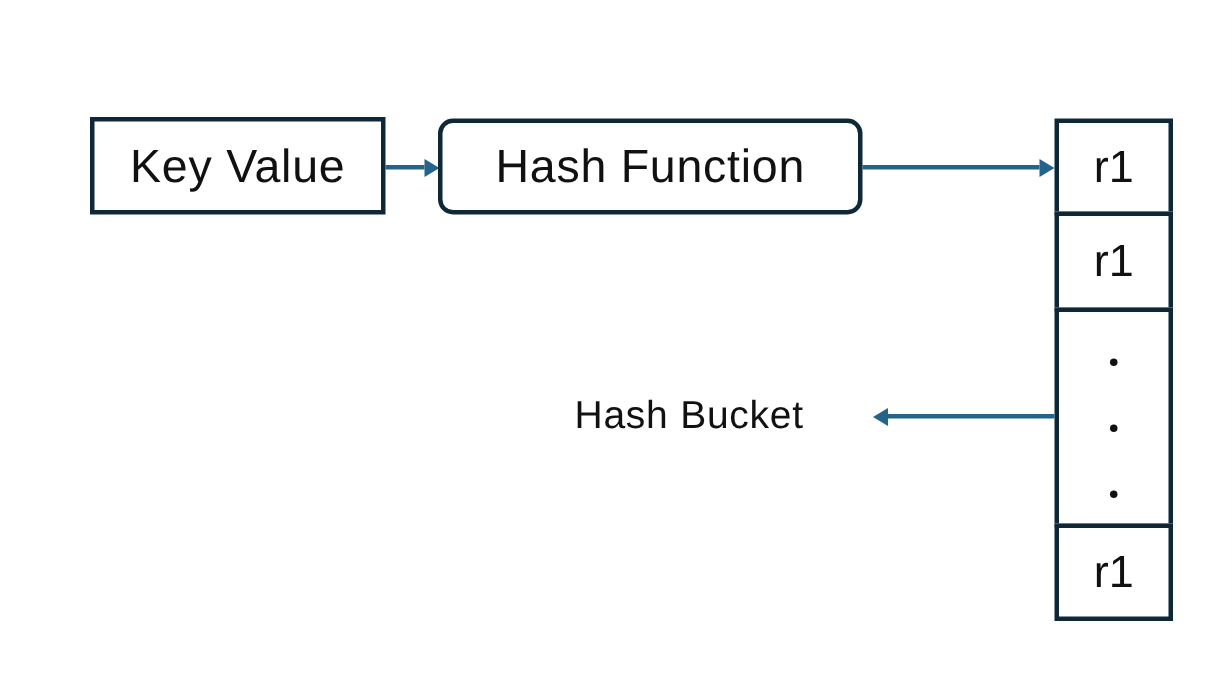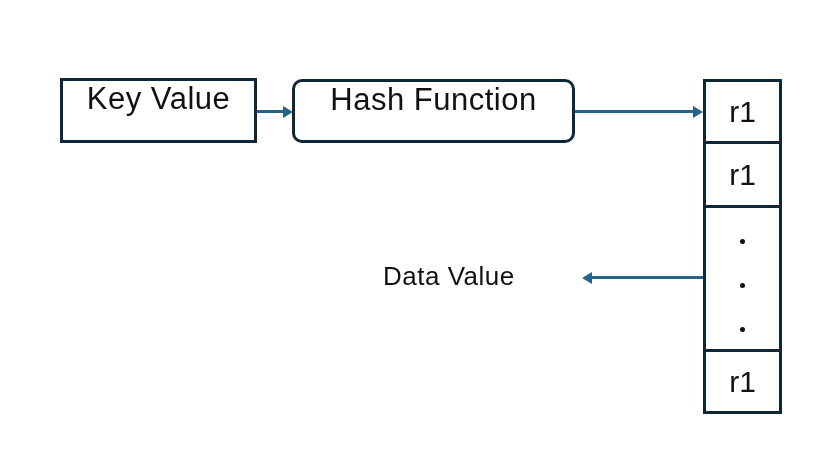--- a/index.html
+++ b/index.html
@@ -19,20 +19,21 @@
     height:464px;
     background:var(--background);
     overflow:hidden;
   }
   .node{
     position:absolute;
     box-sizing:border-box;
     border:3px solid var(--box-border);
     background:var(--background);
     display:flex;
+    align-items:center;
     justify-content:center;
     color:var(--text);
     font-size:31px;
     letter-spacing:0.5px;
     white-space:nowrap;
   }
   .node-key-value{left:60px;top:78px;width:197px;height:65px;}
   .node-hash-function{left:292px;top:79px;width:283px;height:64px;border-radius:10px;}
 
   .arrow{
@@ -138,19 +139,19 @@
     <div class="cell cell-ellipsis">
       <i class="ellipsis-dot"></i>
       <i class="ellipsis-dot"></i>
       <i class="ellipsis-dot"></i>
     </div>
     <div class="cell cell-4">
       <span>r1</span>
     </div>
   </div>
 
-  <div class="data-bucket-label">Data Value</div>
+  <div class="data-bucket-label">Hash Bucket</div>
 
   <div class="arrow arrow-bucket-to-label">
     <i class="head-left"></i>
   </div>
 
 </div>
 
 </body></html>

